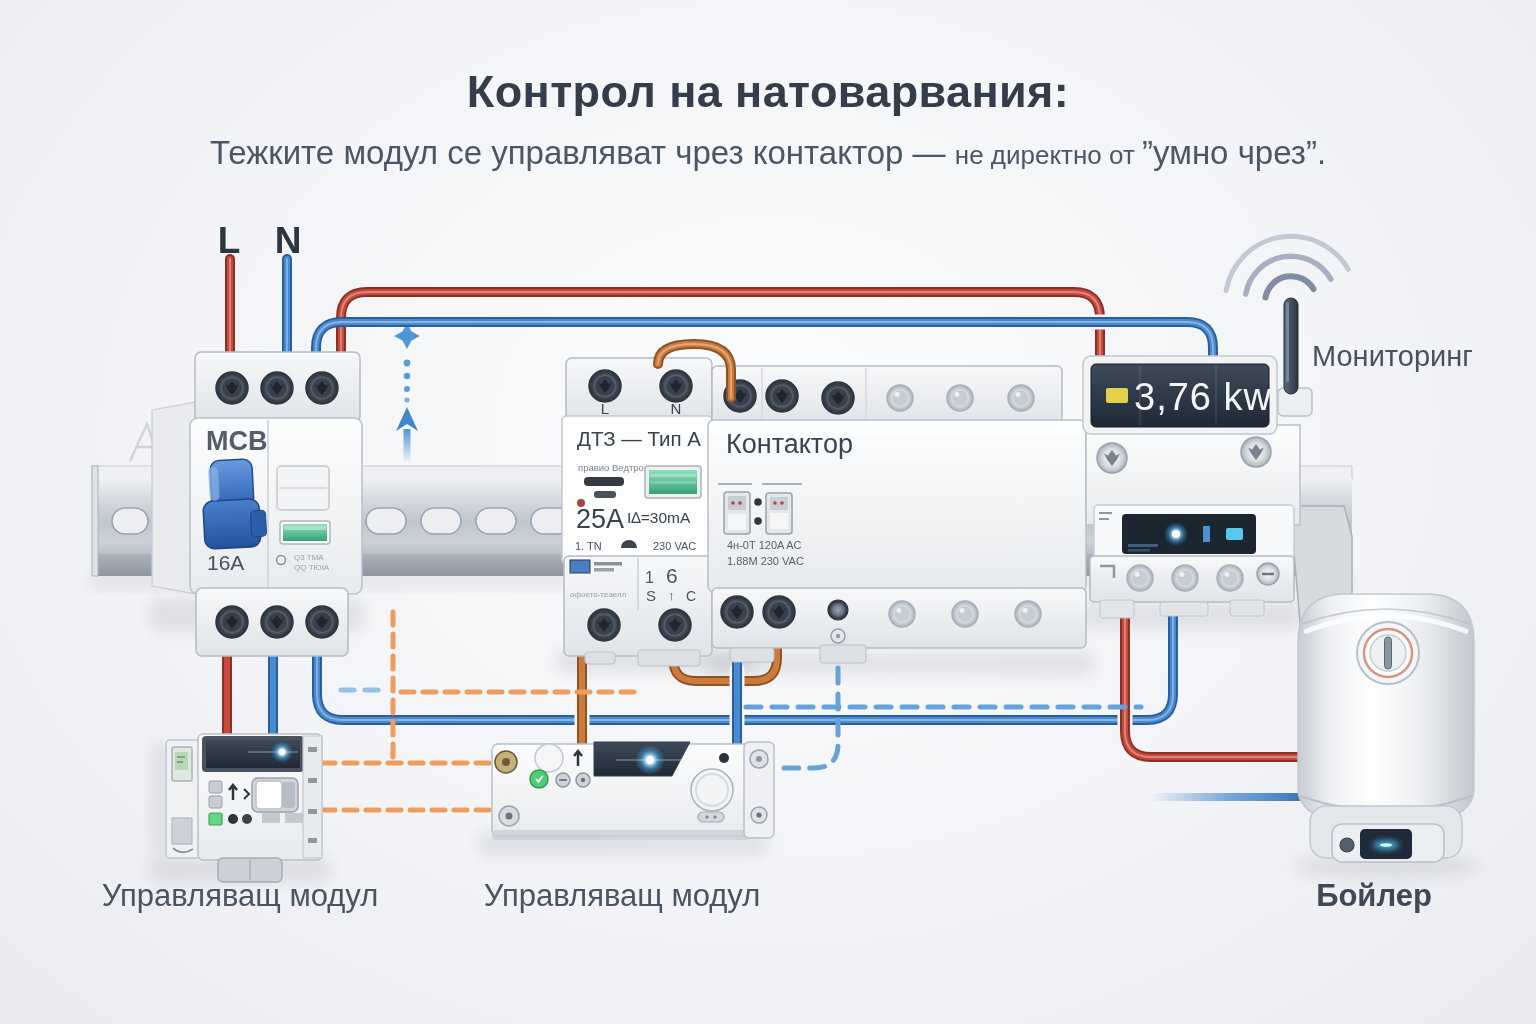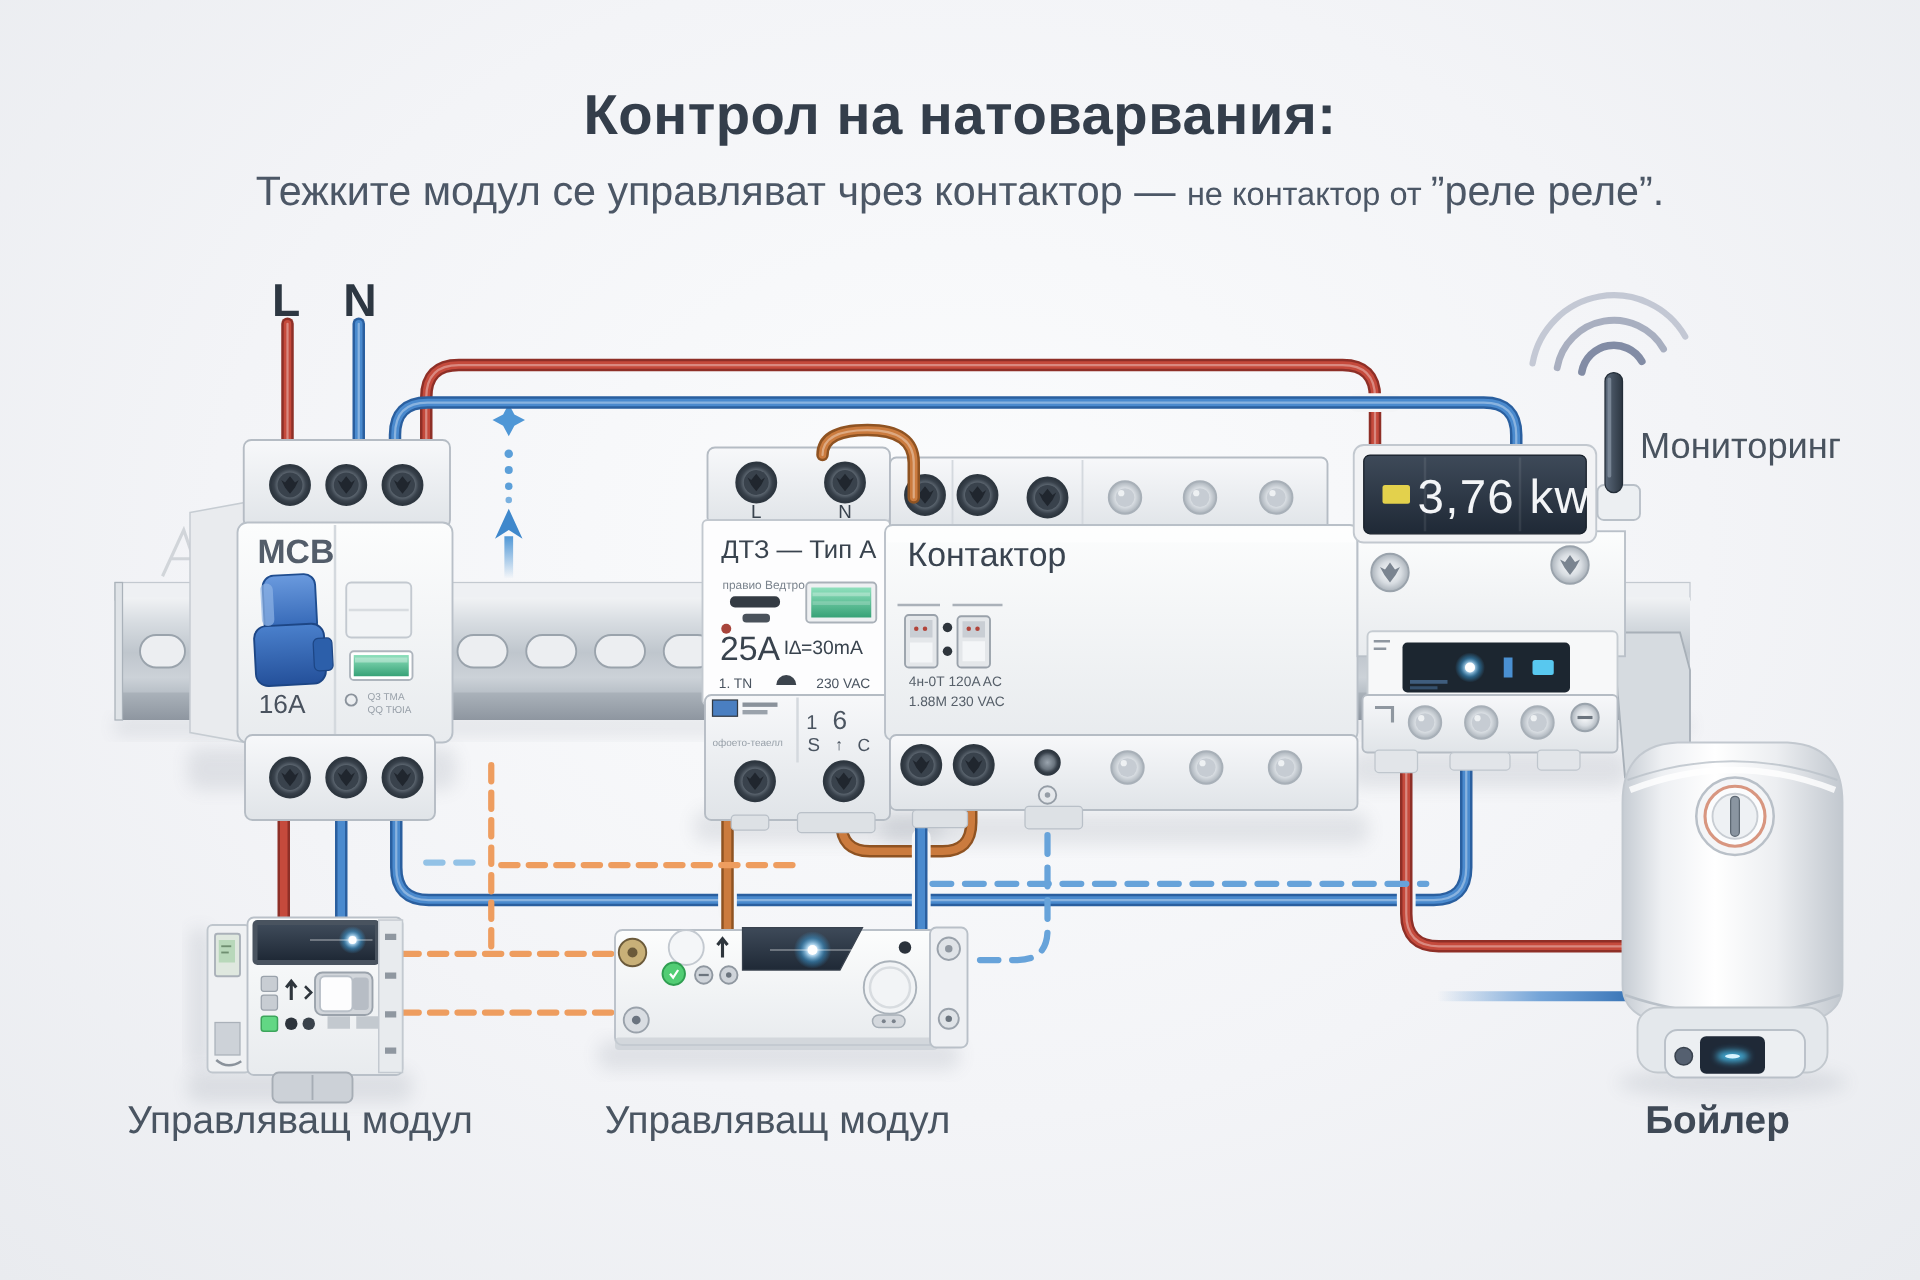--- a/index.html
+++ b/index.html
@@ -26,21 +26,21 @@
   .body2{fill:url(#gBlock);stroke:#b5bcc4;stroke-width:1.5;}
   .tDark{fill:#39434e;} .tMid{fill:#4a5460;} .tSoft{fill:#7a838d;} .tMicro{fill:#98a0a9;}
   .shadow{fill:#5a6575;opacity:.13;}
 </style>
 </head>
 <body>
 <div class="canvas">
 
 <div class="header">
   <h1>Контрол на натоварвания:</h1>
-  <p><span>Тежките модул се управляват чрез контактор — </span><span class="sub-small">не контактор от </span><span>”реле реле”.</span></p>
+  <p><span>Тежките модул се управляват чрез контактор — </span><span class="sub-small">не директно от </span><span>”умно чрез”.</span></p>
 </div>
 
 <svg width="1536" height="1024" viewBox="0 0 1536 1024">
 <defs>
   <linearGradient id="gBody" x1="0" y1="0" x2="0" y2="1">
           <stop offset="0" stop-color="#fcfdfd"></stop>
           <stop offset="1" stop-color="#e8ebee"></stop>
         </linearGradient>
   <linearGradient id="gBlock" x1="0" y1="0" x2="0" y2="1">
           <stop offset="0" stop-color="#f7f8fa"></stop>

